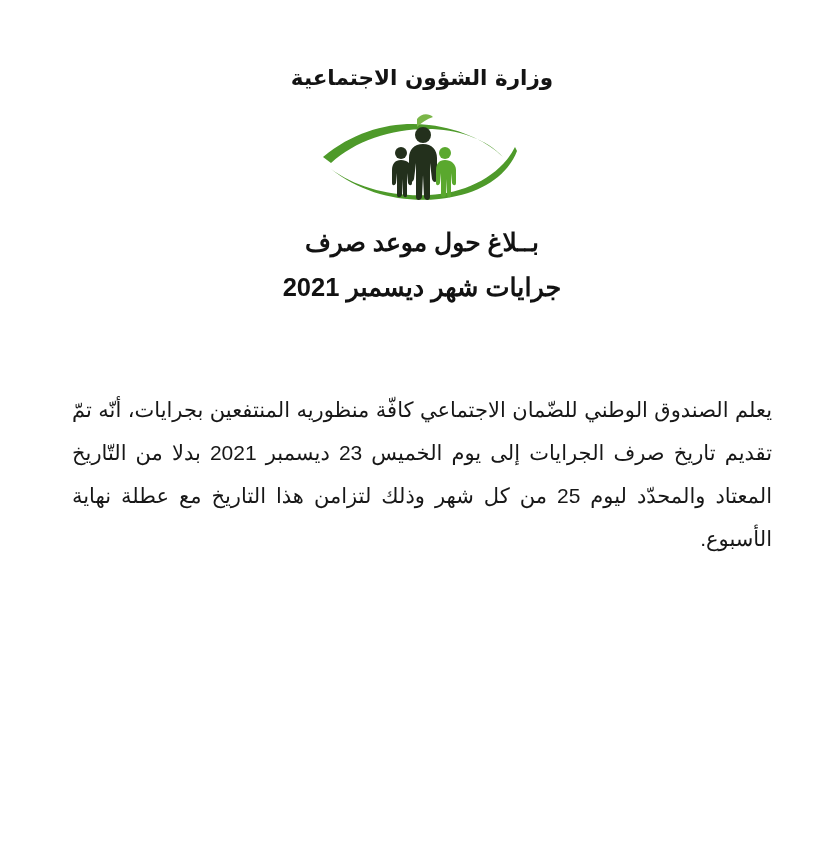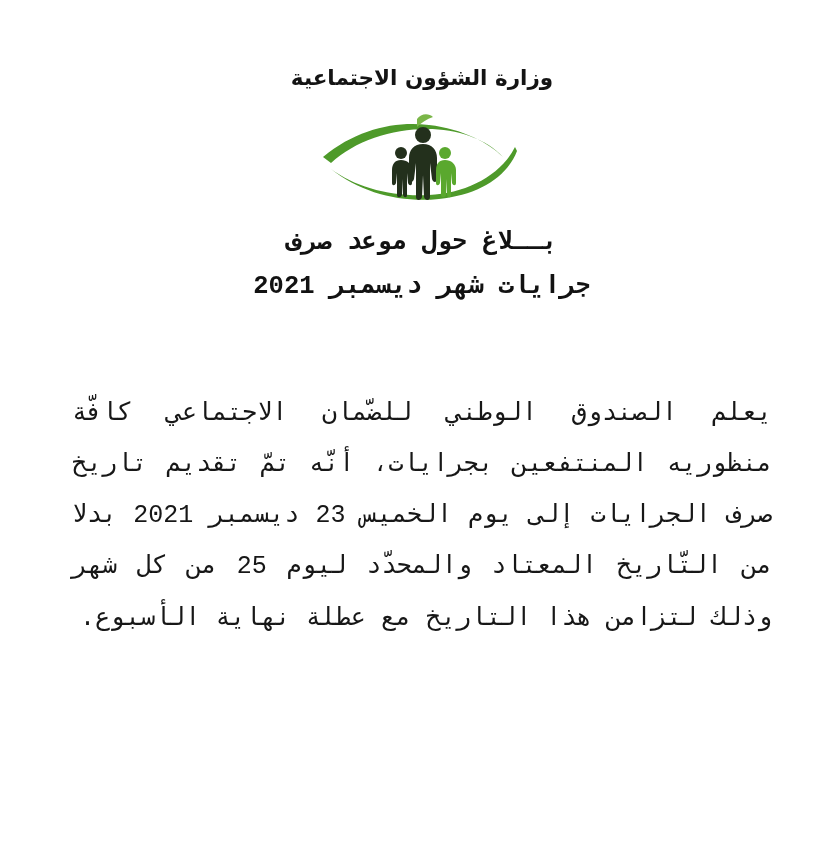--- a/index.html
+++ b/index.html
@@ -40,37 +40,37 @@
     height: 92px;
     display: flex;
     align-items: center;
     justify-content: center;
   }
   .title-block {
     text-align: center;
     margin-top: 6px;
   }
   .title-line {
-    font-family: Liberation Mono, monospace;
+    font-family: Liberation Sans, sans-serif;
     font-weight: bold;
     font-size: 25px;
     color: #121212;
     line-height: 1.75;
   }
   .title-line.second {
     font-size: 25.5px;
     text-align: right;
   }
   .body-block {
     margin-top: 78px;
     width: 700px;
     text-align: justify;
     text-align-last: right;
-    font-family: Liberation Mono, monospace;
-    font-size: 25px;
+    font-family: Liberation Sans, sans-serif;
+    font-size: 21px;
     line-height: 2.05;
     color: #171717;
     letter-spacing: 0.2px;
   }
   .body-block p {
     margin: 0;
   }
   .spacer {
     flex: 1 1 auto;
   }

